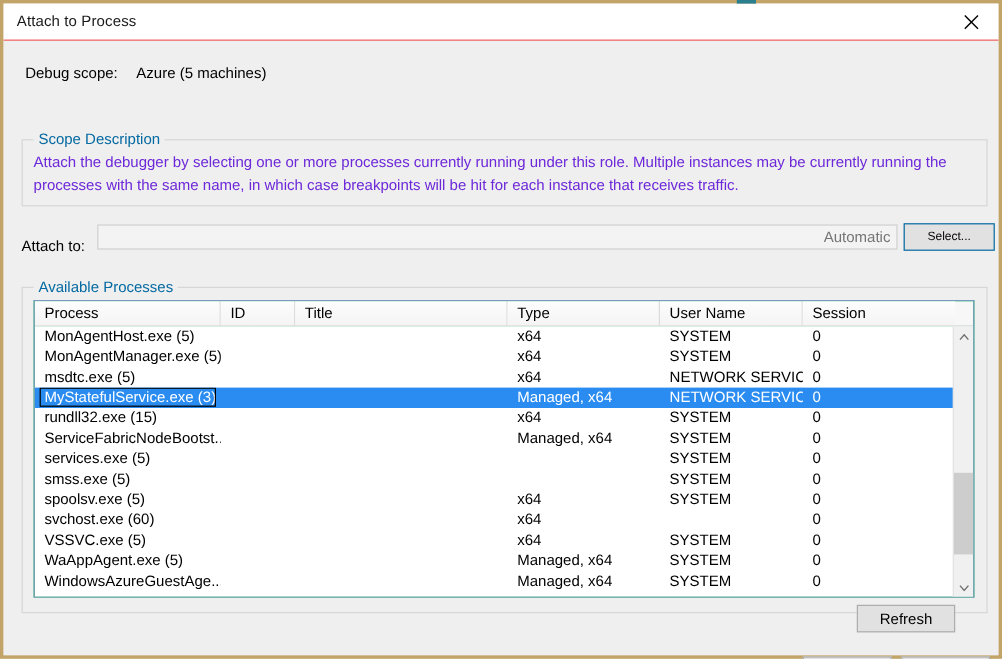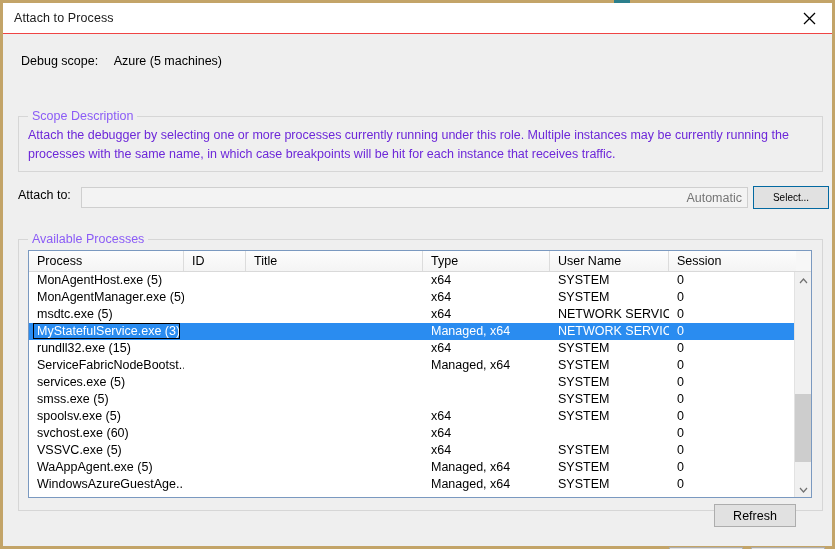--- a/index.html
+++ b/index.html
@@ -79,21 +79,21 @@
     position: absolute;
     border: 1px solid #d6d6d6;
     box-sizing: border-box;
   }
   .groupbox > .gb-title {
     position: absolute;
     top: -8px; left: 9px;
     background: #efefef;
     padding: 0 4px;
     font-size: 12.5px;
-    color: #8b5cf6;
+    color: #0369a1;
     white-space: nowrap;
   }
 
   #gb-scope {
     left: 15px; top: 82px;
     width: 805px; height: 56px;
   }
   #scope-desc {
     position: absolute;
     left: 9px; top: 9px;
@@ -104,21 +104,21 @@
   }
 
   
   #attach-row {
     position: absolute;
     left: 15px; top: 153px;
     width: 805px; height: 21px;
   }
   #attach-label {
     position: absolute;
-    left: 0; top: 1px;
+    left: 0; top: 11px;
     font-size: 12.5px;
   }
   #attach-input {
     position: absolute;
     left: 63px; top: 0;
     width: 667px; height: 21px;
     box-sizing: border-box;
     border: 1px solid #cfcfcf;
     background: #f3f3f3;
     font-family: "Liberation Sans", sans-serif;

